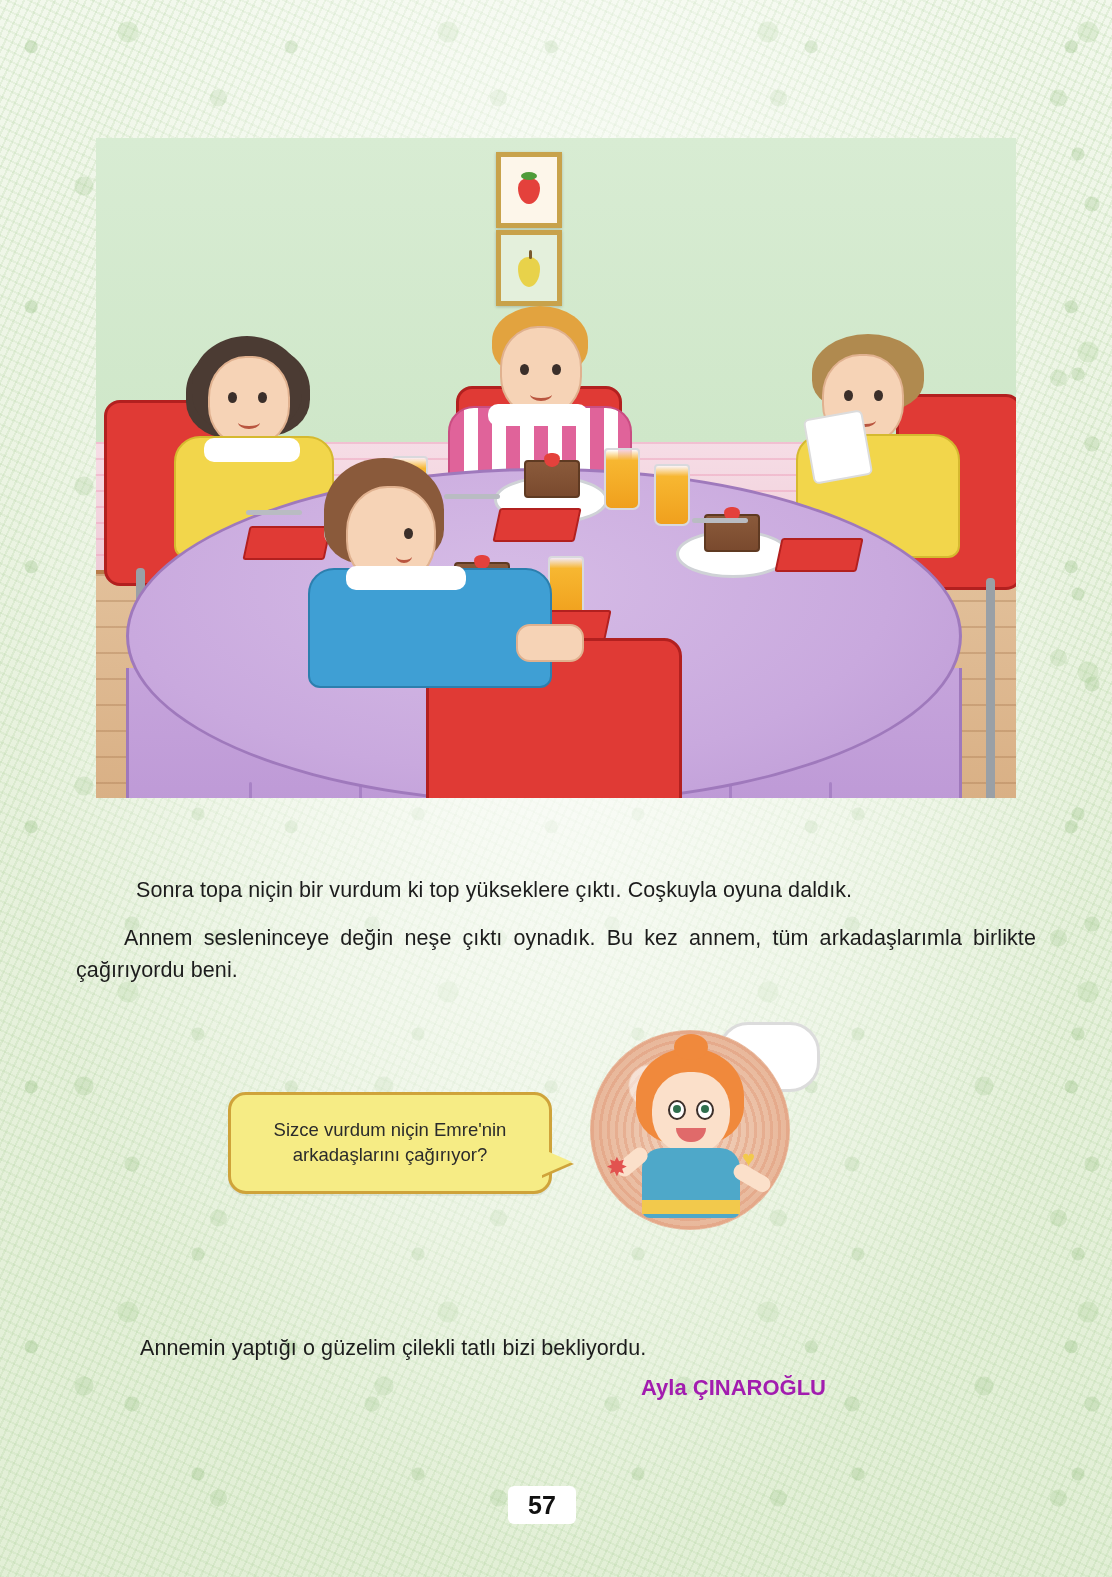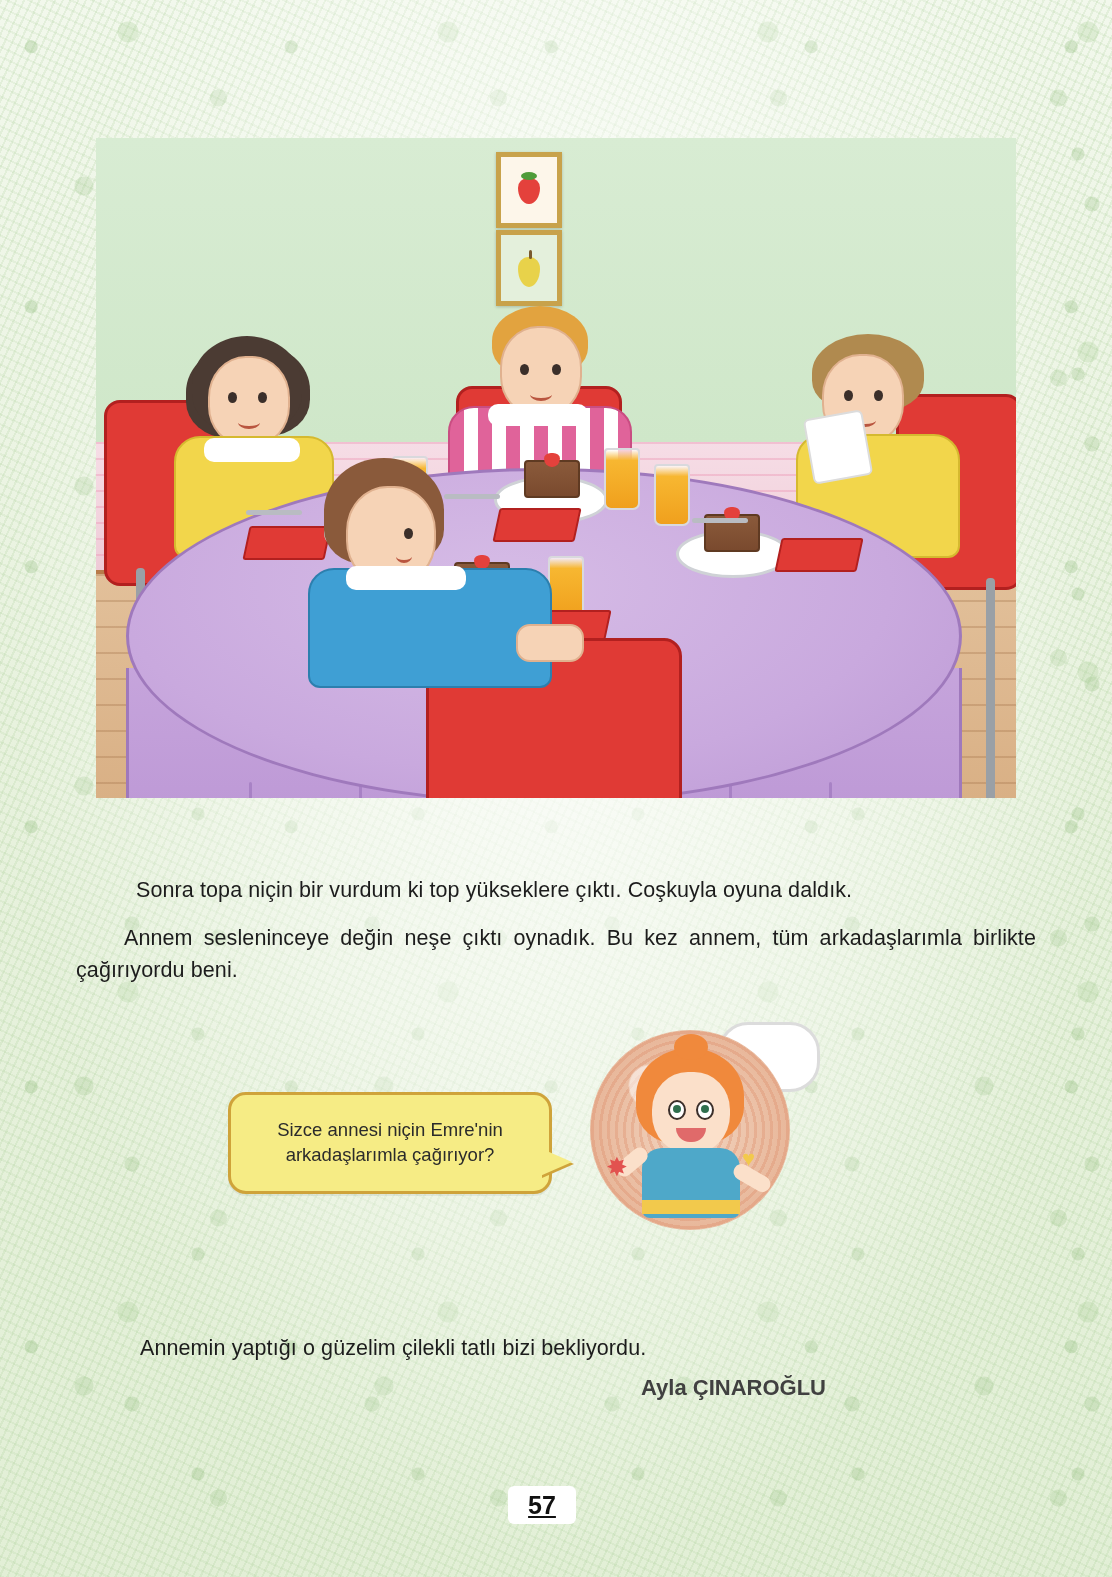--- a/index.html
+++ b/index.html
@@ -195,21 +195,21 @@
   .para-1 { left: 110px; top: 852px; width: 900px; text-indent: 26px; }
   .para-2 { left: 76px;  top: 900px; width: 960px; text-indent: 48px; text-align: justify; }
   .para-3 { left: 140px; top: 1310px; width: 830px; }
 
   .author {
     position: absolute;
     left: 0; top: 1375px; width: 826px;
     text-align: right;
     font-size: 22px;
     font-weight: bold;
-    color: #404040;
+    color: #a21caf;
   }
 
   
   .callout {
     position: absolute;
     left: 228px; top: 1092px;
     width: 318px; height: 96px;
     background: #f6ec85;
     border: 3px solid #cfa33a;
     border-radius: 18px;
@@ -287,21 +287,21 @@
   }
 
   
   .page-number {
     position: absolute;
     left: 508px; top: 1486px;
     width: 68px; height: 38px;
     background: #ffffff;
     border-radius: 6px;
     display: flex; align-items: center; justify-content: center;
-    font-size: 25px; font-weight: bold; color: #111; text-decoration: underline;
+    font-size: 25px; font-weight: bold; color: #111;
   }
 </style>
 </head>
 <body>
 
 <div class="page"></div>
 
 <div class="illustration">
 
   <div class="ill-wall"></div>
@@ -405,21 +405,21 @@
     <div style="position:absolute;left:250px;top:428px;width:120px;height:24px;background:#ffffff;border-radius:10px;"></div>
     <div style="position:absolute;left:420px;top:486px;width:64px;height:34px;background:#f6d3b6;border:2px solid #e0b18f;border-radius:14px;"></div>
   </div>
 
 </div>
 
 <p class="para para-1">Sonra topa niçin bir vurdum ki top yükseklere çıktı. Coşkuyla oyuna daldık.</p>
 <p class="para para-2">Annem sesleninceye değin neşe çıktı oynadık. Bu kez annem, tüm arkadaşlarımla birlikte çağırıyordu beni.</p>
 
 <div class="callout">
-  <span>Sizce annesi niçin Emre'nin arkadaşlarımla çağırıyor?</span>
+  <span>Sizce vurdum niçin Emre'nin arkadaşlarını çağırıyor?</span>
 </div>
 <div class="callout-tail"></div>
 
 <div class="speech-bubble">
   <span></span>
 </div>
 <div class="medallion">
   <div class="girl-hair"></div>
   <div class="girl-bun"></div>
   <div class="girl-face">

